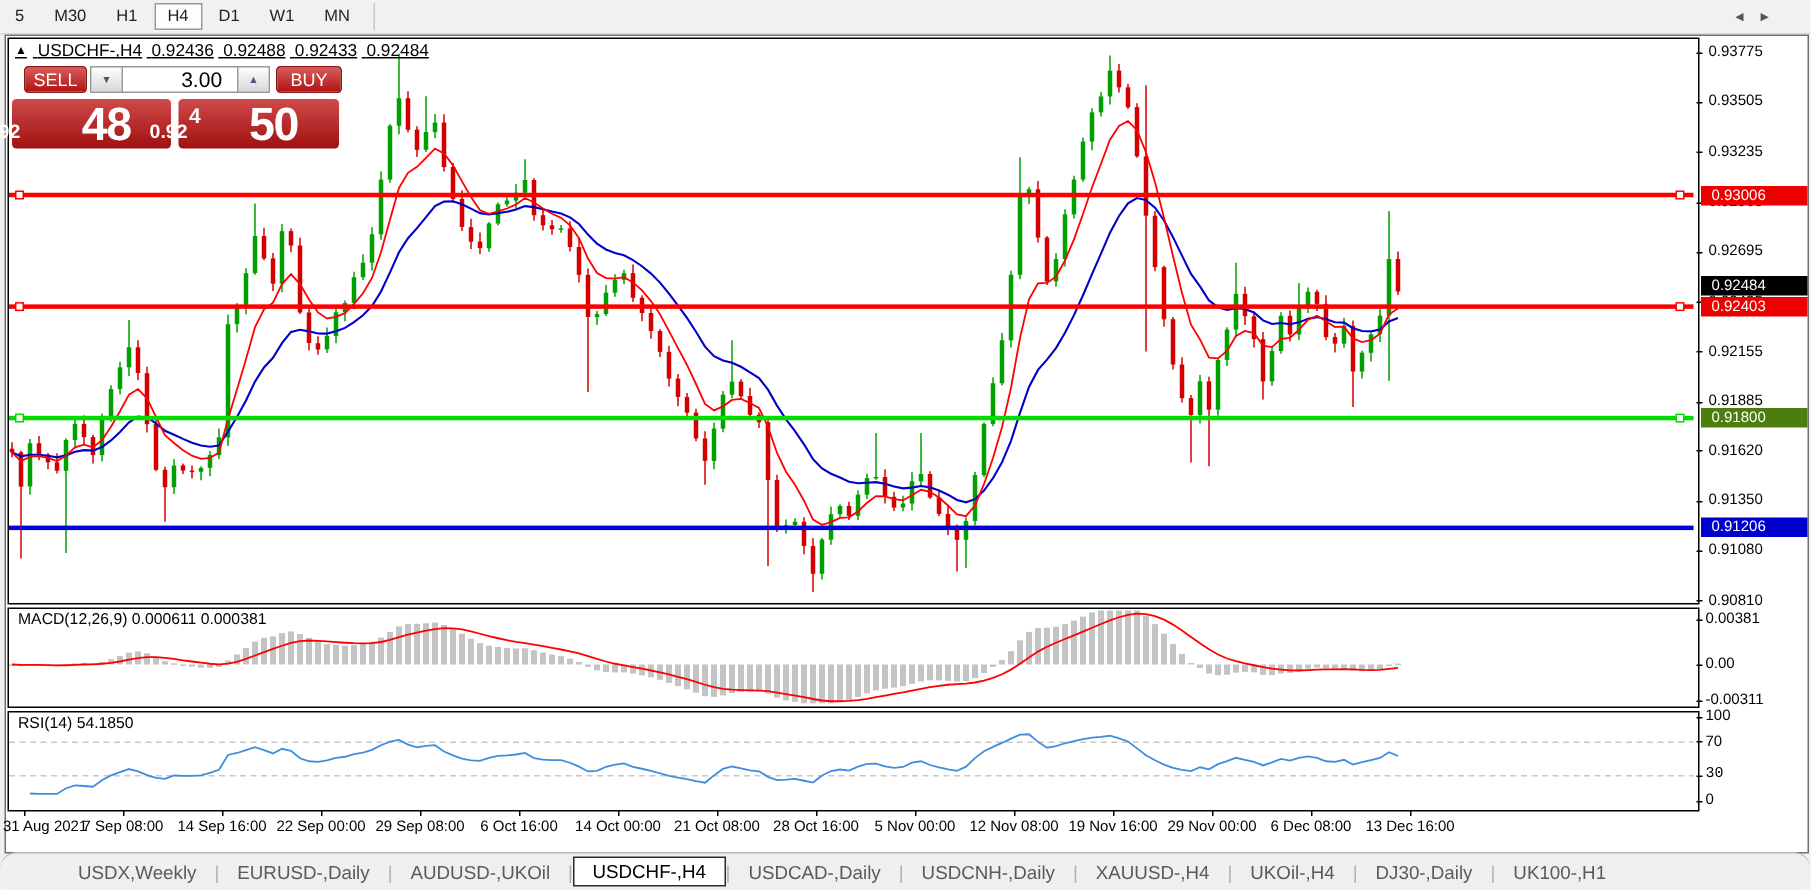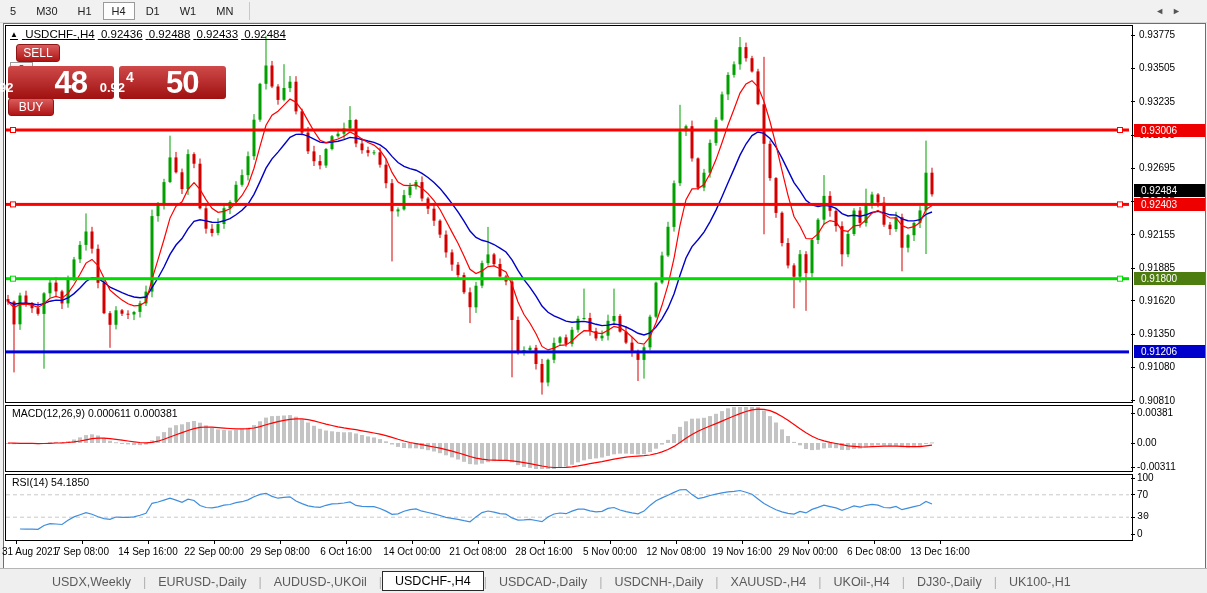--- a/index.html
+++ b/index.html
@@ -22,38 +22,38 @@
   .date-label.first{transform:none;}
   .ind-label{position:absolute;font-size:10.5px;color:#000;white-space:nowrap;}
 
   
   .chart-title{position:absolute;left:10px;top:28px;font-size:11.5px;color:#000;white-space:nowrap;text-decoration:underline;}
   .chart-title .tri{font-size:8px;margin-right:4px;position:relative;top:-1px;}
   .chart-title span{margin-right:3px;}
 
   
   .trade-panel{position:absolute;left:8px;top:44px;width:220px;}
-  .tp-row1{display:flex;align-items:stretch;height:18px;flex-direction:column;}
+  .tp-row1{display:flex;align-items:stretch;height:18px;}
   .tp-btn{border:1px solid #8e1616;border-radius:3px;background:linear-gradient(#d95c5c,#b01414);color:#fff;font-size:12px;font-family:"Liberation Sans",sans-serif;padding:0;line-height:16px;}
   .tp-btn.sell{width:44px;margin-left:8px;}
   .tp-btn.buy{width:46px;}
   .spin{width:21px;border:1px solid #9a9a9a;background:linear-gradient(#fefefe,#d8d8d8);display:flex;align-items:center;justify-content:center;margin-left:2px;}
   .spin .arr{font-size:7px;color:#4a5a7a;}
   .vol{width:66px;border:1px solid #9a9a9a;border-left:none;border-right:none;font-size:14px;text-align:right;padding:0 10px 0 0;font-family:"Liberation Sans",sans-serif;color:#000;}
   .spin.up{margin-left:0;margin-right:4px;}
   .tp-row2{display:flex;margin-top:4px;}
   .px-box{height:33px;border-radius:3px;background:linear-gradient(#cf4a4a,#a01010);color:#fff;display:flex;align-items:center;justify-content:center;gap:39px;}
   .px-box.sell{width:106px;margin-right:5px;}
   .px-box.buy{width:107px;}
   .px-small{font-size:13px;font-weight:bold;position:relative;top:5px;margin-right:2px;}
   .px-big{font-size:31px;font-weight:bold;letter-spacing:-1px;}
   .px-sup{font-size:14px;font-weight:bold;align-self:flex-start;position:relative;top:3px;}
 
   
-  .tabbar{position:absolute;left:0;top:568px;width:1207px;height:25px;background:#efefef;border-top:1px solid #b5b5b5;display:flex;align-items:center;font-size:12.5px;color:#5a5a5a;}
+  .tabbar{position:absolute;left:0;top:568px;width:1207px;height:25px;background:#efefef;border-top:1px solid #b5b5b5;display:flex;align-items:center;font-size:12.5px;color:#5a5a5a;border-radius:11px;}
   .tabbar .pad{width:40px;}
   .tab{padding:2px 12px;cursor:default;white-space:nowrap;}
   .tab.active{background:#fff;border:1px solid #2a2a2a;color:#000;margin-top:-1px;}
   .tab-sep{color:#b0b0b0;}
   .tab-arrows{position:absolute;right:18px;top:6px;font-size:9px;color:#555;letter-spacing:8px;}
   svg{position:absolute;}
 </style>
 </head>
 <body>
 

